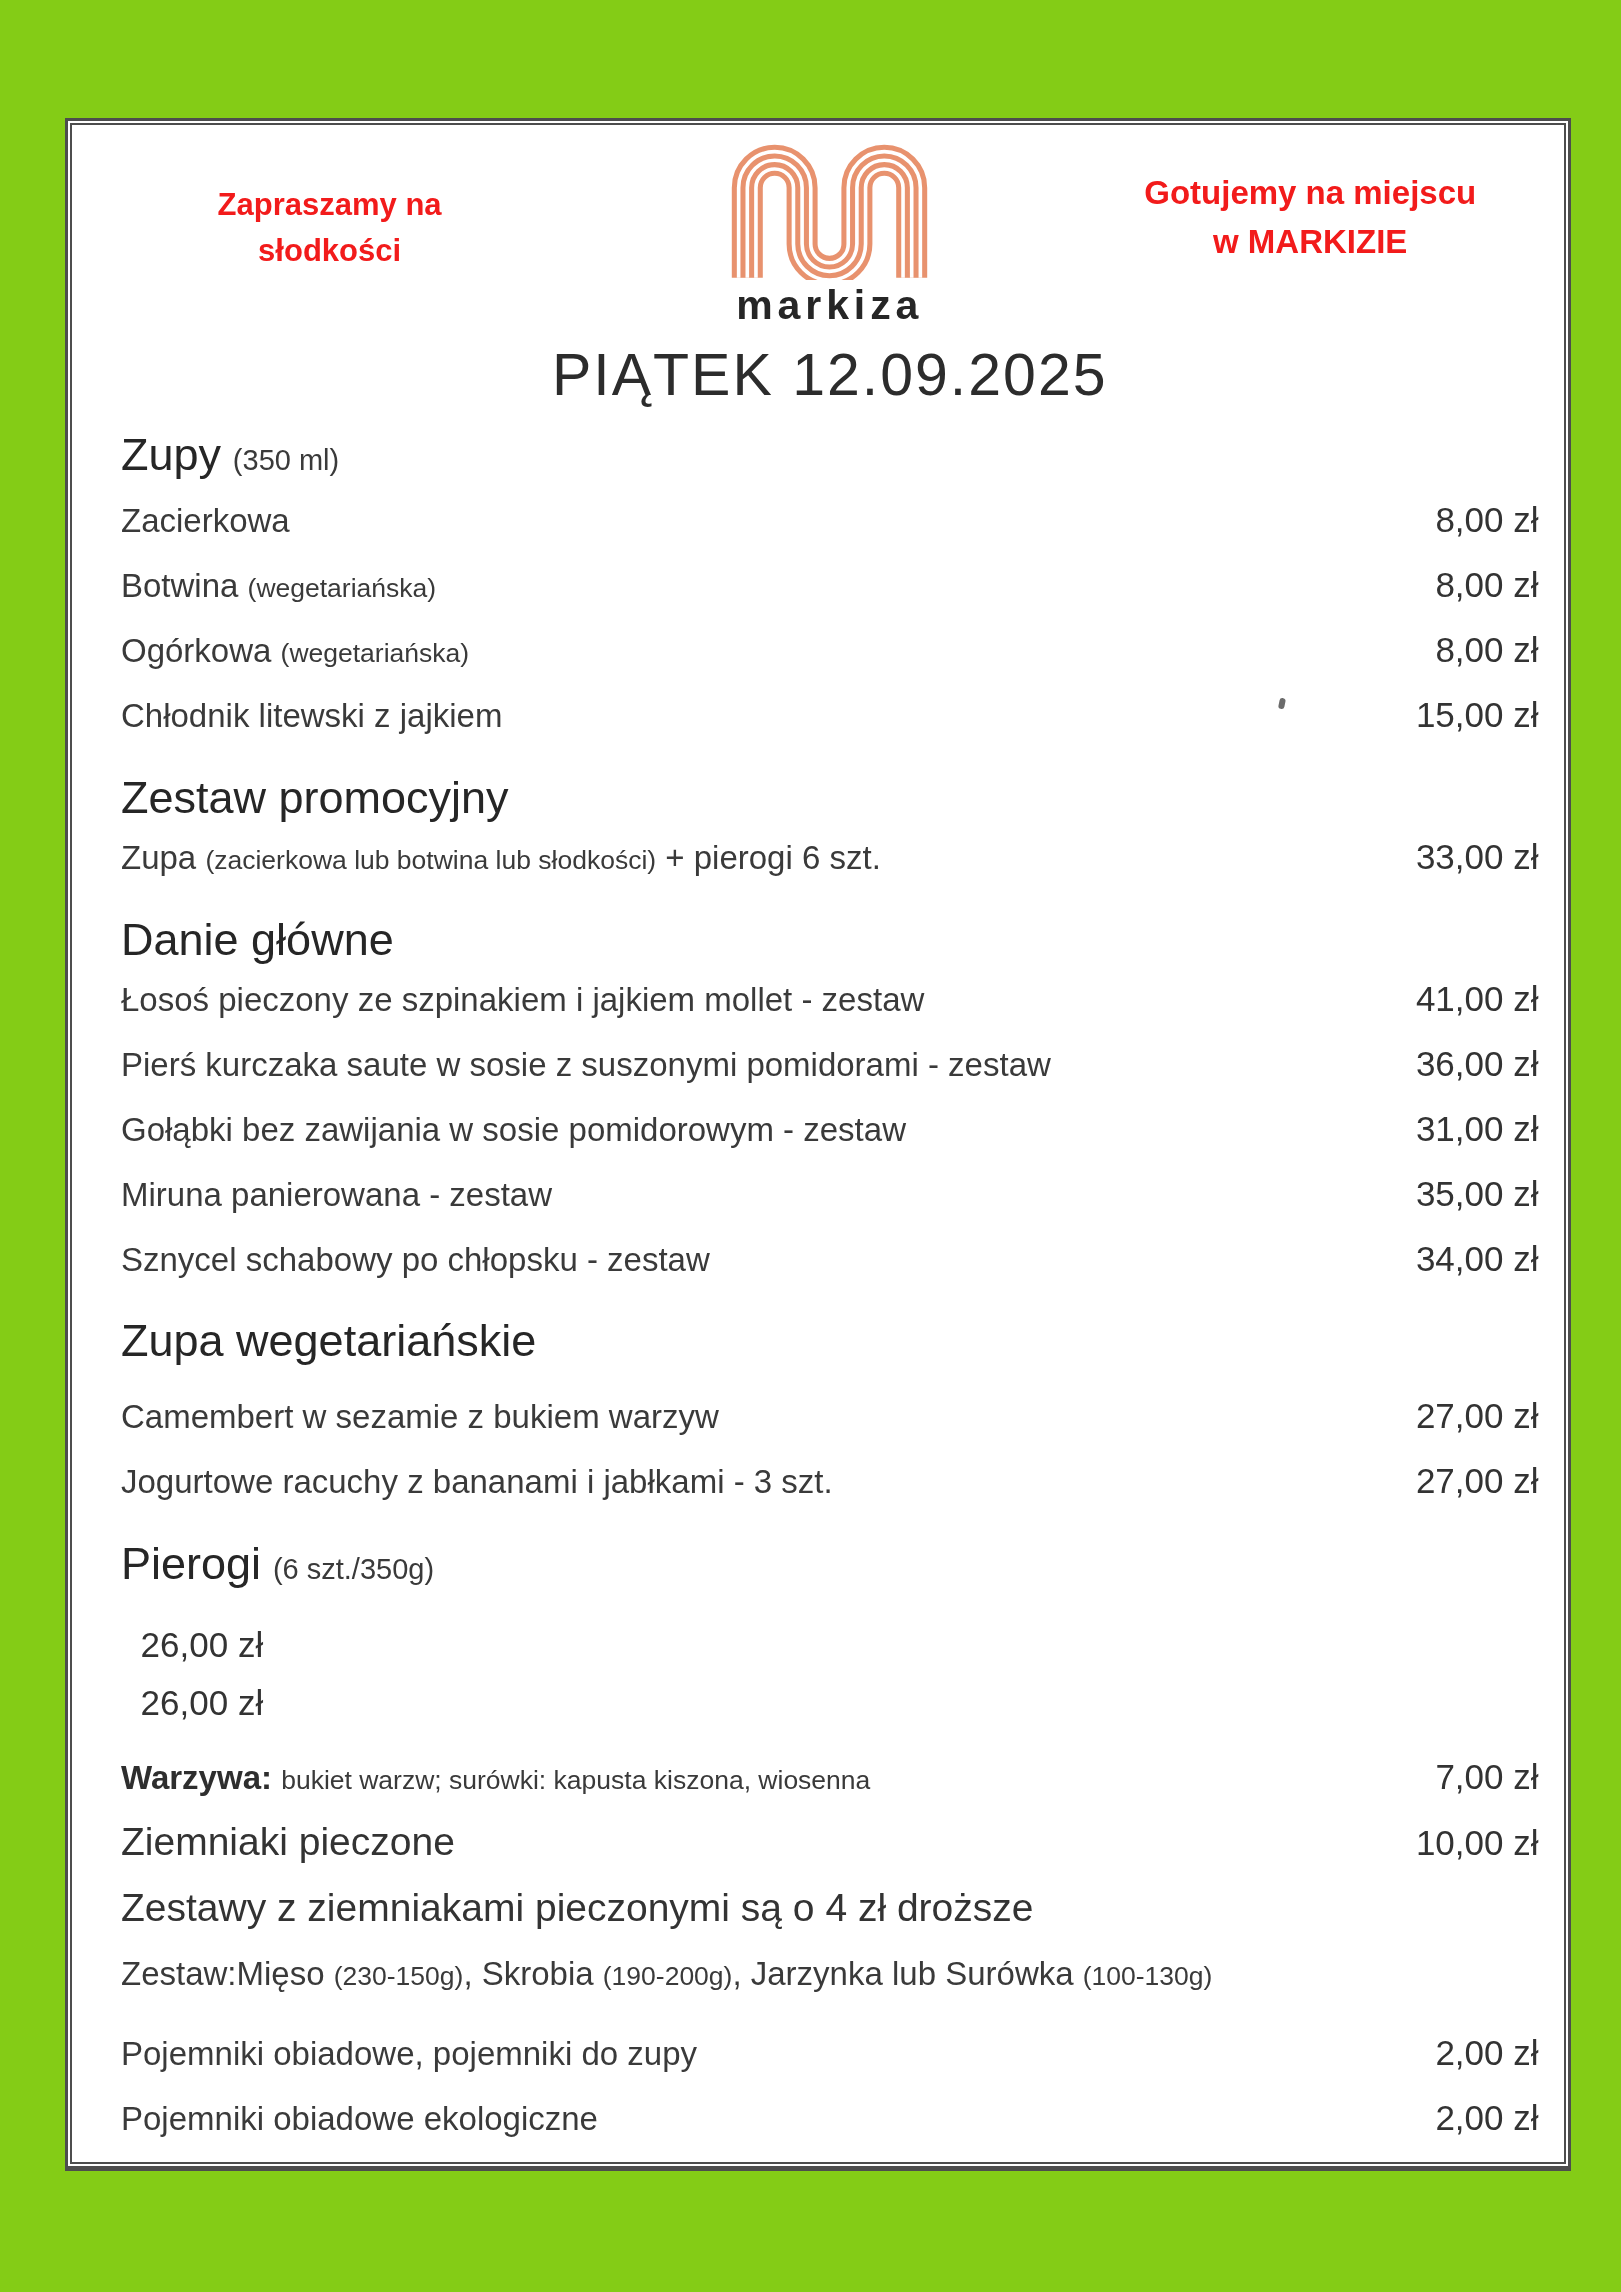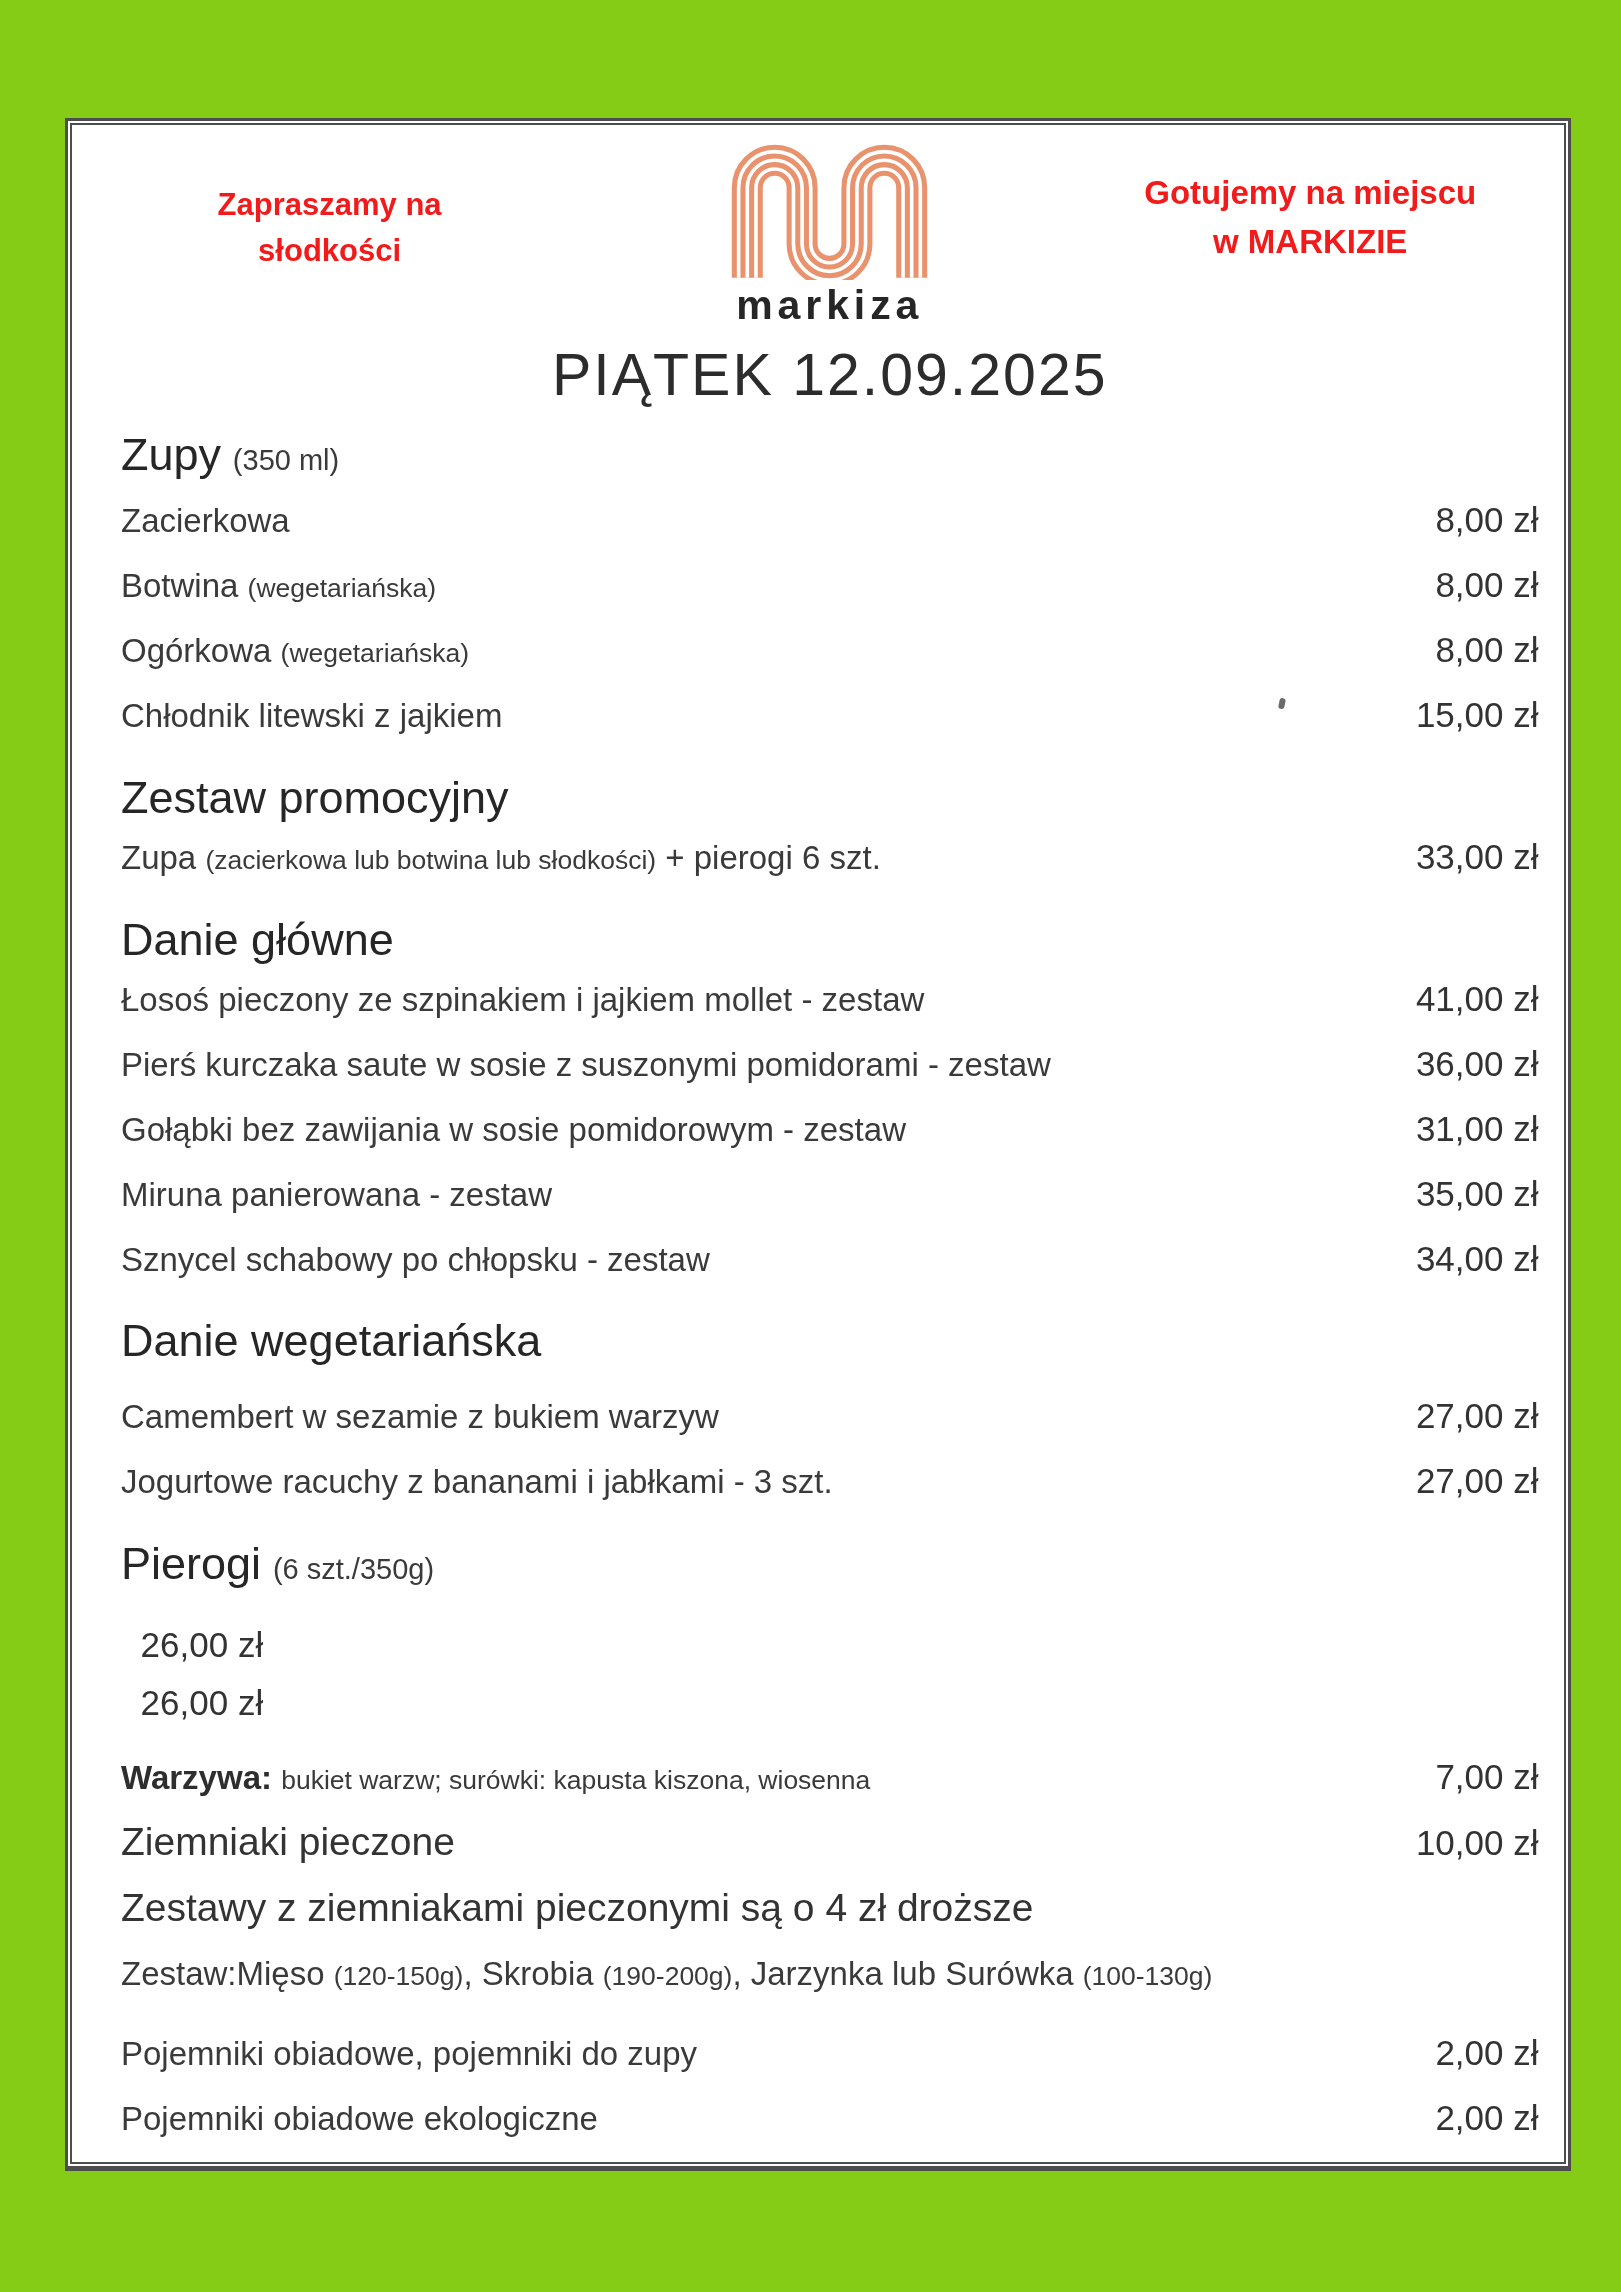--- a/index.html
+++ b/index.html
@@ -163,21 +163,21 @@
           </div>
           <div class="b-item">
             <span class="item-name"><span class="s-main">Miruna panierowana - zestaw</span></span>
             <span class="item-price">35,00 zł</span>
           </div>
           <div class="b-item">
             <span class="item-name"><span class="s-main">Sznycel schabowy po chłopsku - zestaw</span></span>
             <span class="item-price">34,00 zł</span>
           </div>
           <div class="b-heading gap-top">
-            <span class="h-text">Danie wegetariańska</span>
+            <span class="h-text">Zupa wegetariańskie</span>
           </div>
           <div class="b-item gap-top">
             <span class="item-name"><span class="s-main">Camembert w sezamie z bukiem warzyw</span></span>
             <span class="item-price">27,00 zł</span>
           </div>
           <div class="b-item">
             <span class="item-name"><span class="s-main">Jogurtowe racuchy z bananami i jabłkami - 3 szt.</span></span>
             <span class="item-price">27,00 zł</span>
           </div>
           <div class="b-heading">
@@ -195,21 +195,21 @@
             <span class="item-price">7,00 zł</span>
           </div>
           <div class="b-item">
             <span class="item-name"><span class="s-lg">Ziemniaki pieczone</span></span>
             <span class="item-price">10,00 zł</span>
           </div>
           <div class="b-item">
             <span class="item-name"><span class="s-lg">Zestawy z ziemniakami pieczonymi są o 4 zł droższe</span></span>
           </div>
           <div class="b-item">
-            <span class="item-name"><span class="s-main">Zestaw:Mięso </span><span class="s-small">(120-150g)</span><span class="s-main">, </span><span class="s-main">Skrobia </span><span class="s-small">(190-200g)</span><span class="s-main">, </span><span class="s-main">Jarzynka lub Surówka </span><span class="s-small">(100-130g)</span></span>
+            <span class="item-name"><span class="s-main">Zestaw:Mięso </span><span class="s-small">(230-150g)</span><span class="s-main">, </span><span class="s-main">Skrobia </span><span class="s-small">(190-200g)</span><span class="s-main">, </span><span class="s-main">Jarzynka lub Surówka </span><span class="s-small">(100-130g)</span></span>
           </div>
           <div class="b-item gap-top">
             <span class="item-name"><span class="s-main">Pojemniki obiadowe, pojemniki do zupy</span></span>
             <span class="item-price">2,00 zł</span>
           </div>
           <div class="b-item">
             <span class="item-name"><span class="s-main">Pojemniki obiadowe ekologiczne</span></span>
             <span class="item-price">2,00 zł</span>
           </div>
         </div>

